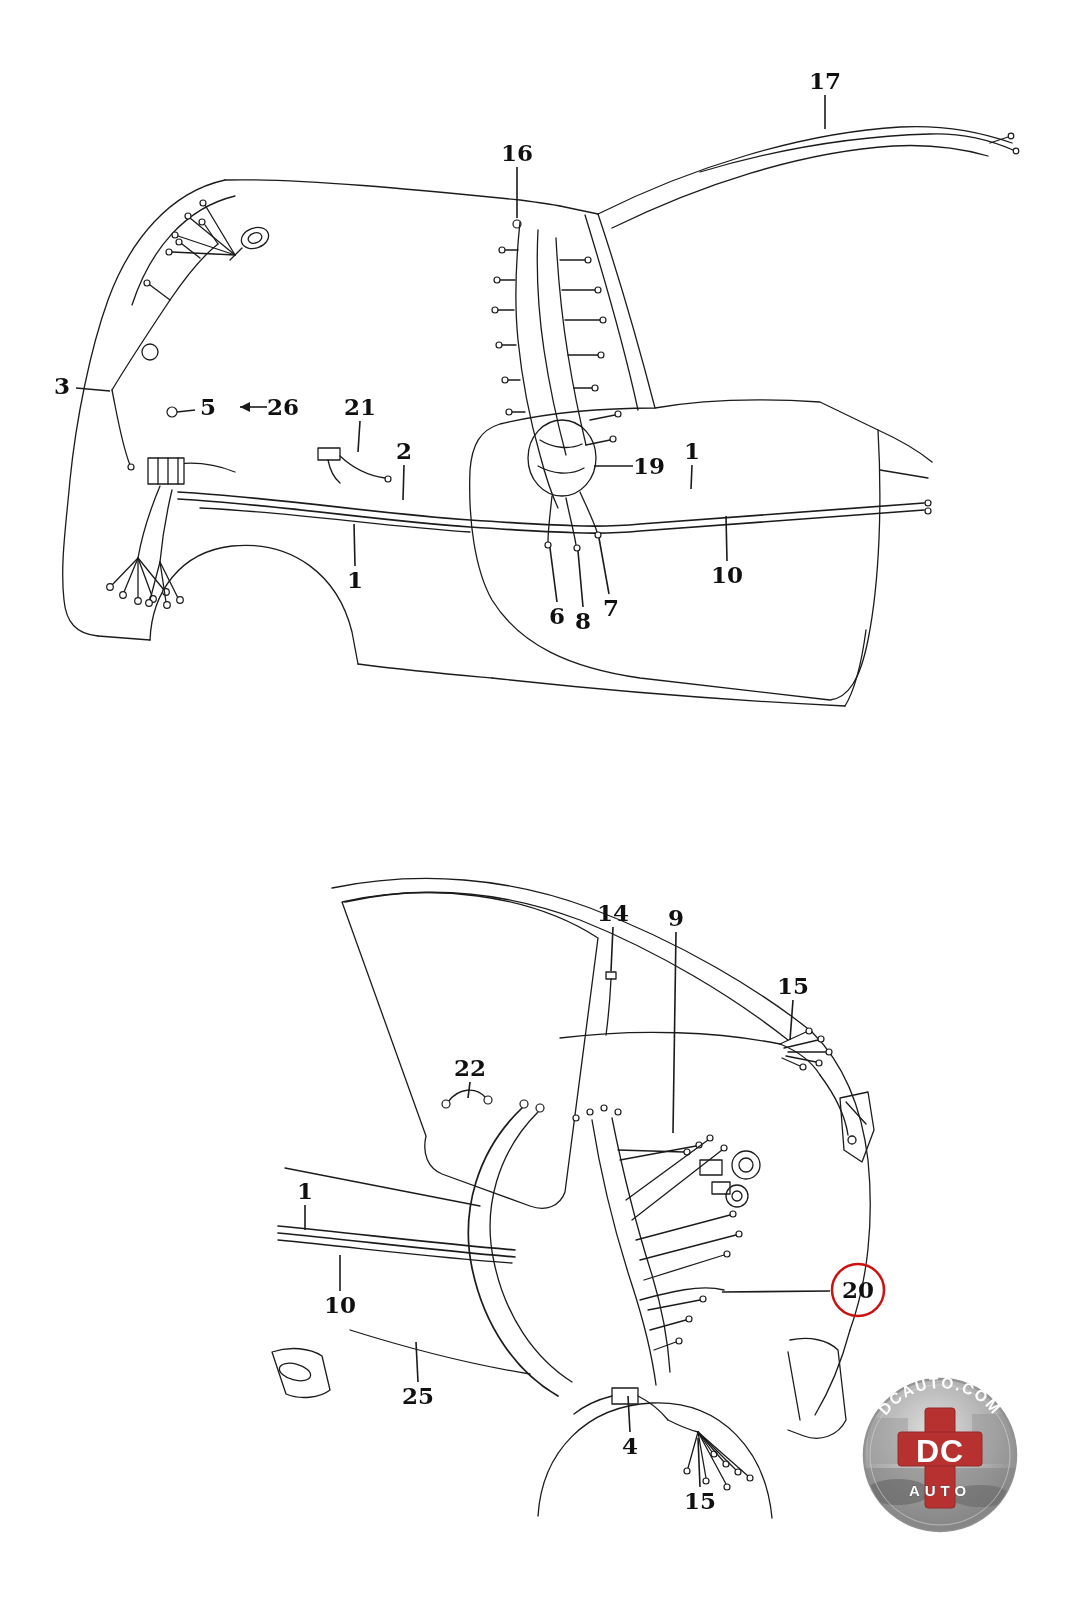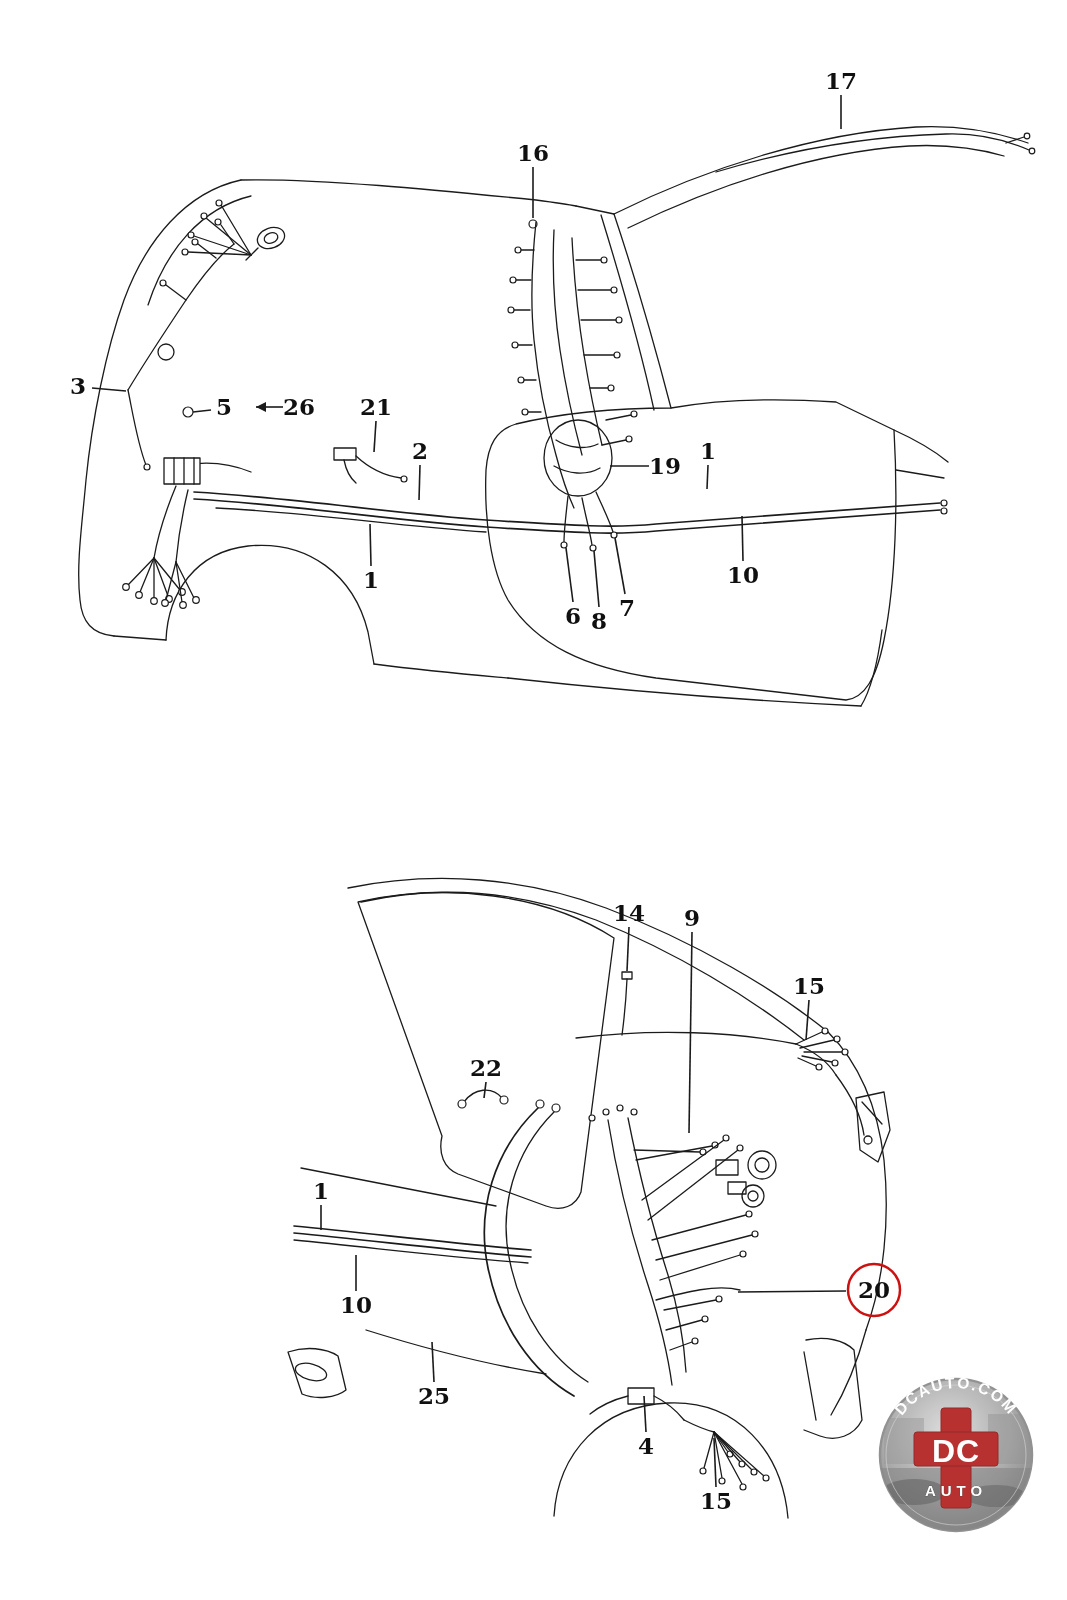--- a/index.html
+++ b/index.html
@@ -1,21 +1,21 @@
 <!DOCTYPE html>
 <html style="--line: #1b1b1b; --hl: #cc1111;"><head>
 <meta charset="utf-8">
 <style>
   :root { --line:#1b1b1b; --hl:#cc1111; --wmred:#b22222; }
   html,body { margin:0; padding:0; }
   body {
     width:1067px; height:1600px; background:#ffffff; position:relative;
     font-family:"DejaVu Serif", serif; overflow:hidden;
   }
-  #stage { position:absolute; inset:0;padding-left:16px; }
+  #stage { position:absolute; inset:0; }
   
   .art path, .art line, .art ellipse, .art circle, .art rect, .art polyline {
     stroke:var(--line); stroke-width:1.3; fill:none; stroke-linecap:round; stroke-linejoin:round;
   }
   .art .thick { stroke-width:1.7; }
   .art circle.conn { fill:#ffffff; stroke-width:1.2; }
   .art rect.box { fill:#ffffff; }
   .callout-text {
     font-family:"DejaVu Serif", serif; font-weight:700; font-size:23px; fill:#101010;
   }

